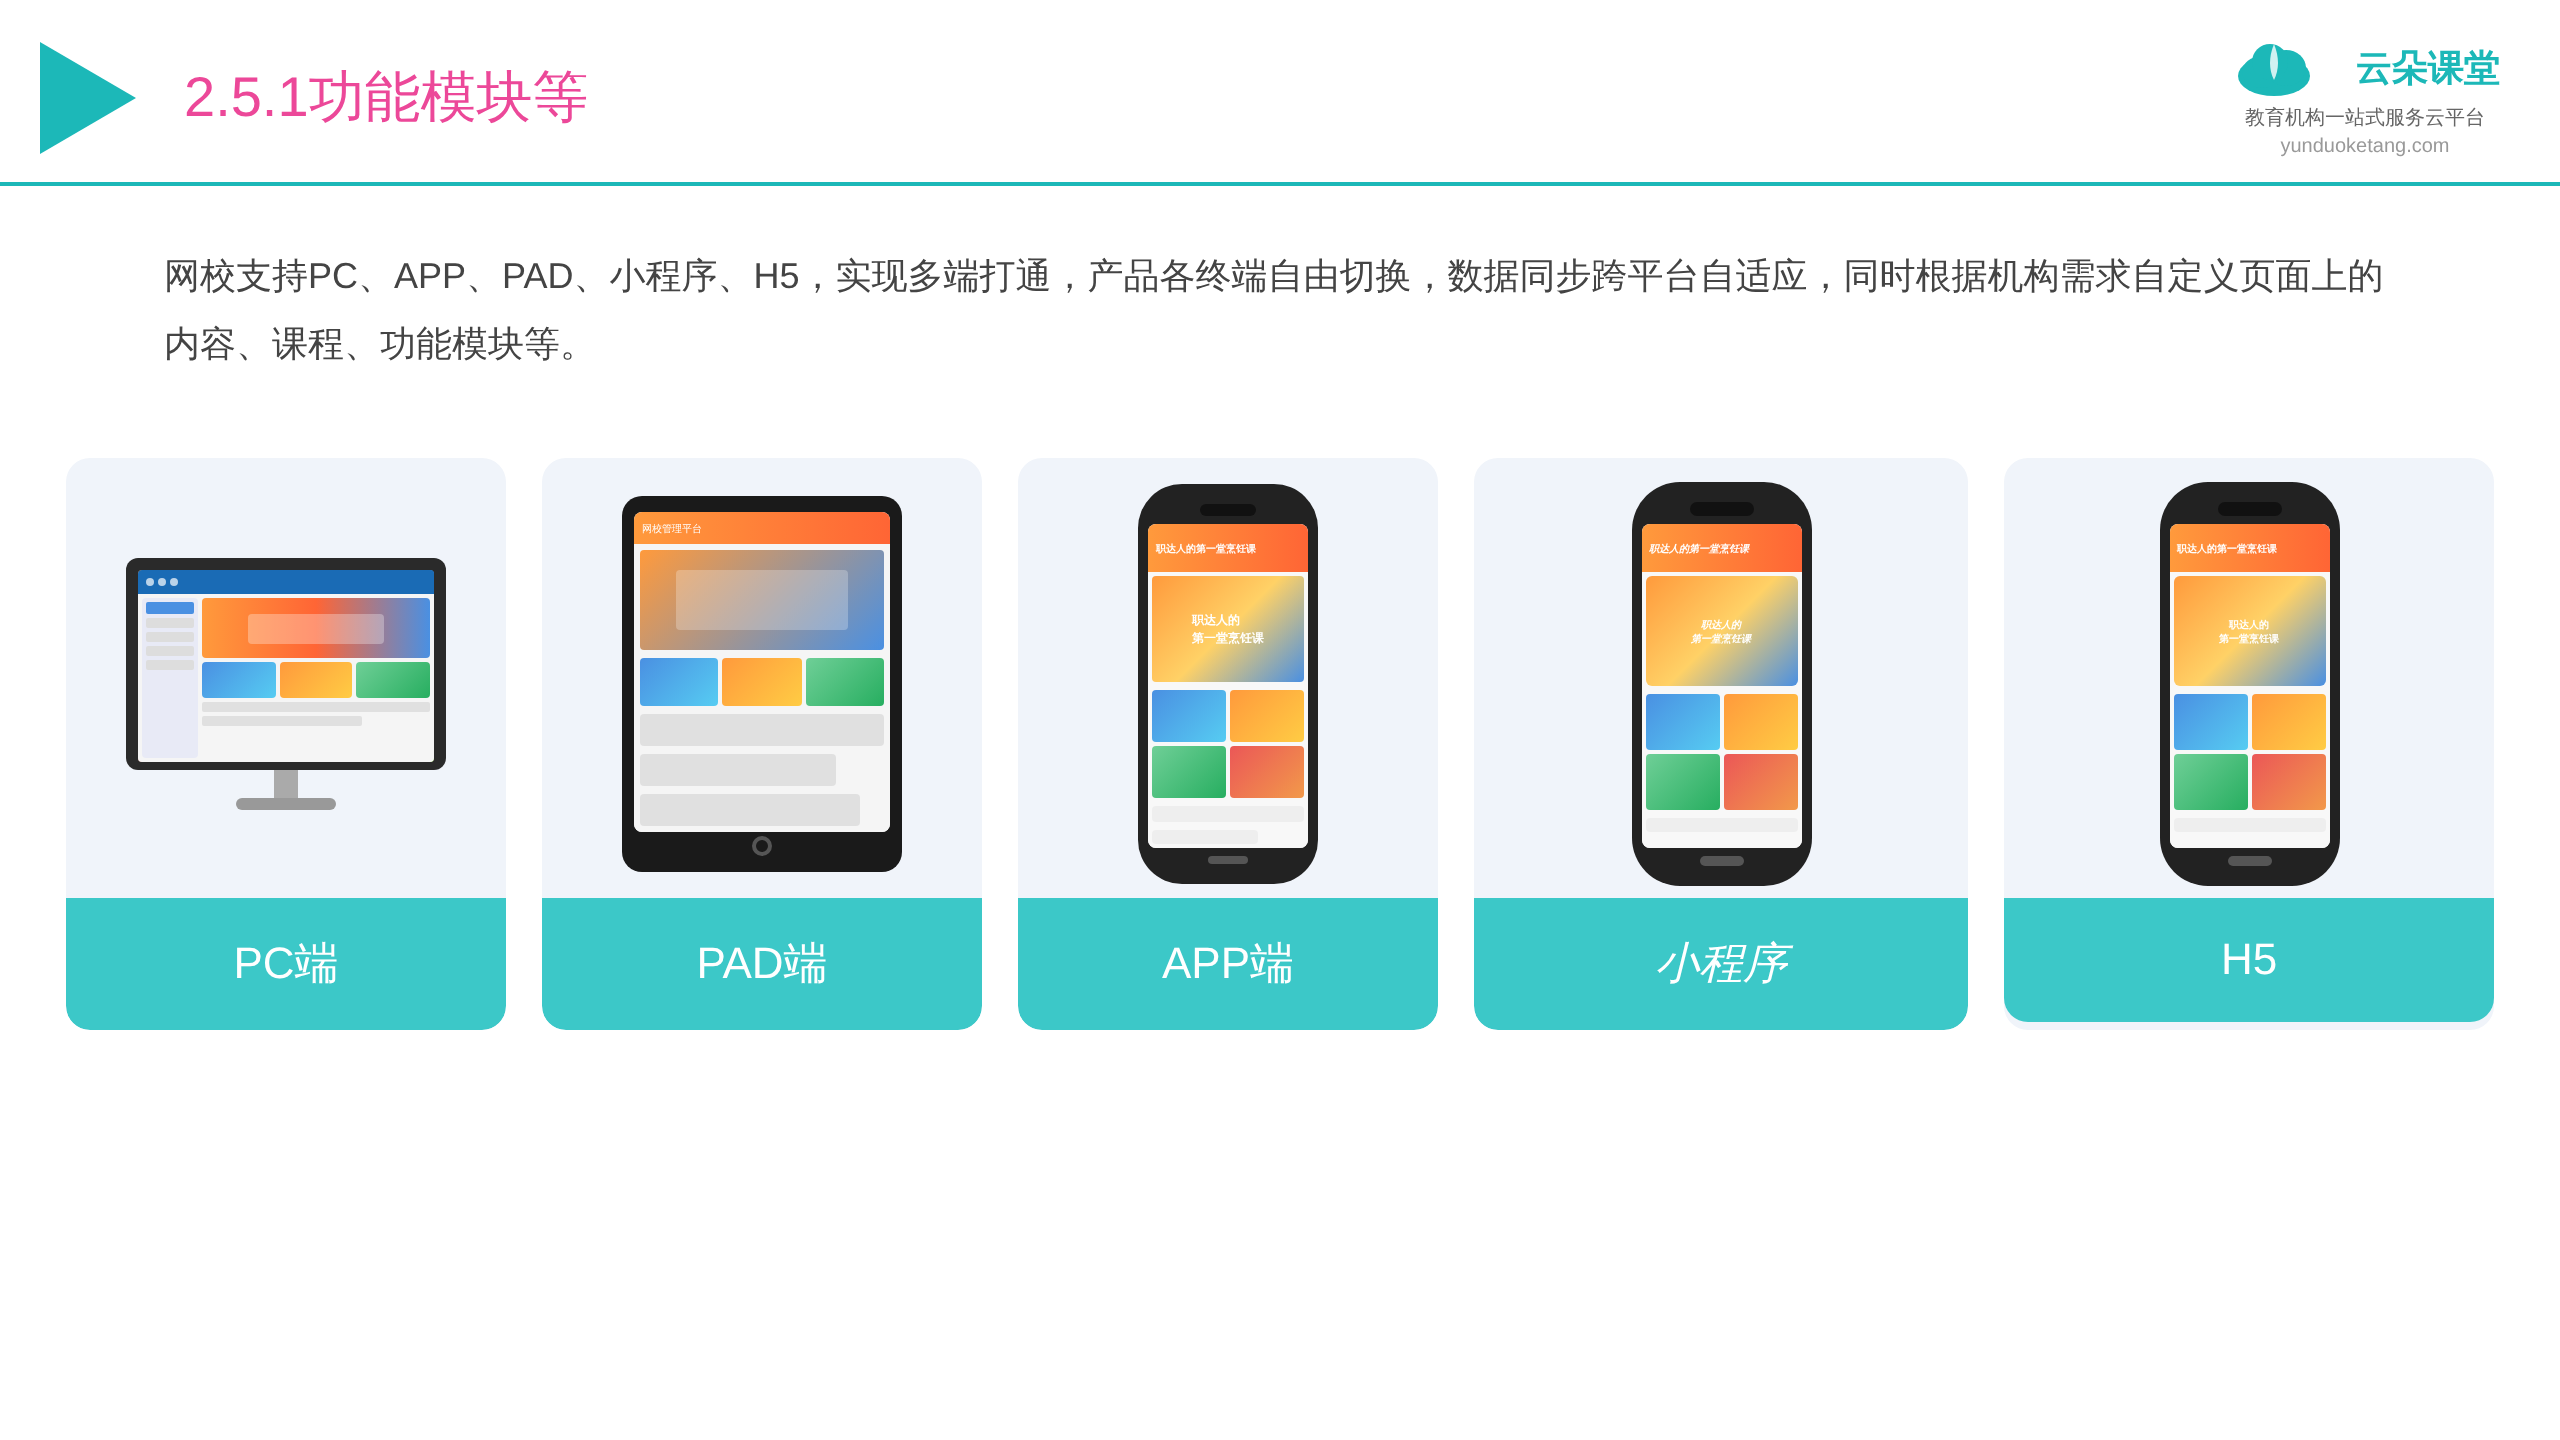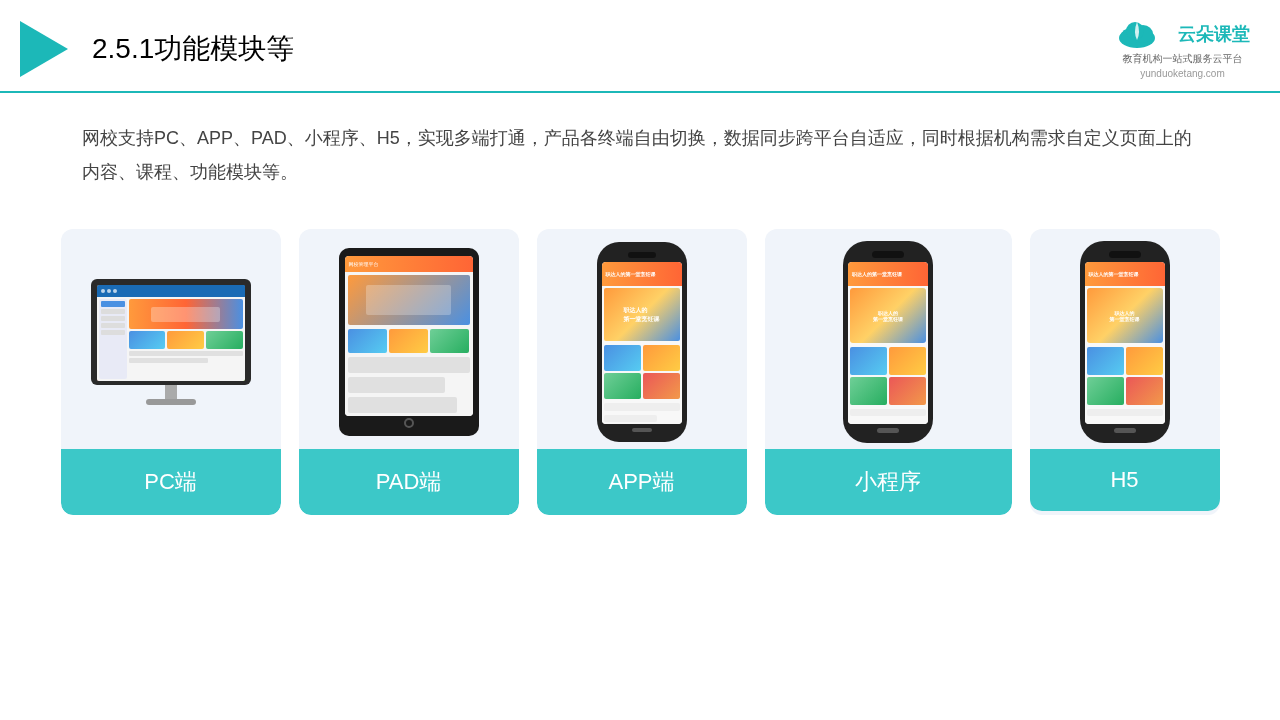--- a/index.html
+++ b/index.html
@@ -33,21 +33,21 @@
       border-left: 48px solid #1cb8b8;
       margin-right: 8px;
     }
     .header-title {
       font-size: 28px;
       font-weight: bold;
       color: #333;
     }
     .header-title span {
       font-weight: normal;
-      color: #000000;
+      color: #ec4899;
     }
     .brand-logo {
       display: flex;
       flex-direction: column;
       align-items: center;
       gap: 2px;
     }
     .brand-icon {
       display: flex;
       align-items: center;
@@ -471,21 +471,21 @@
               </div>
             </div>
           </div>
           <div class="phone-bottom-home"></div>
         </div>
       </div>
     </div>
     <div class="card-label">APP端</div>
   </div>
 
-  <div class="card" style="width:247px;">
+  <div class="card" style="width:247px;font-style:italic;">
     <div class="card-image-area">
       <div class="phone">
         <div class="phone-outer" style="width:90px;border-radius:24px;">
           <div class="phone-notch" style="width:32px;height:7px;border-radius:4px;"></div>
           <div class="phone-screen" style="width:80px;height:162px;">
             <div class="phone-screen-inner">
               <div class="phone-top-bar" style="height:24px;">
                 <span style="font-size:5px;">职达人的第一堂烹饪课</span>
               </div>
               <div class="phone-content">
@@ -500,21 +500,21 @@
               </div>
             </div>
           </div>
           <div style="width:22px;height:5px;background:#555;border-radius:3px;margin:4px auto 0 auto;"></div>
         </div>
       </div>
     </div>
     <div class="card-label">小程序</div>
   </div>
 
-  <div class="card" style="width:190px;">
+  <div class="card" style="width:245px;">
     <div class="card-image-area">
       <div class="phone">
         <div class="phone-outer" style="width:90px;border-radius:24px;">
           <div class="phone-notch" style="width:32px;height:7px;border-radius:4px;"></div>
           <div class="phone-screen" style="width:80px;height:162px;">
             <div class="phone-screen-inner">
               <div class="phone-top-bar" style="height:24px;">
                 <span style="font-size:5px;">职达人的第一堂烹饪课</span>
               </div>
               <div class="phone-content">

